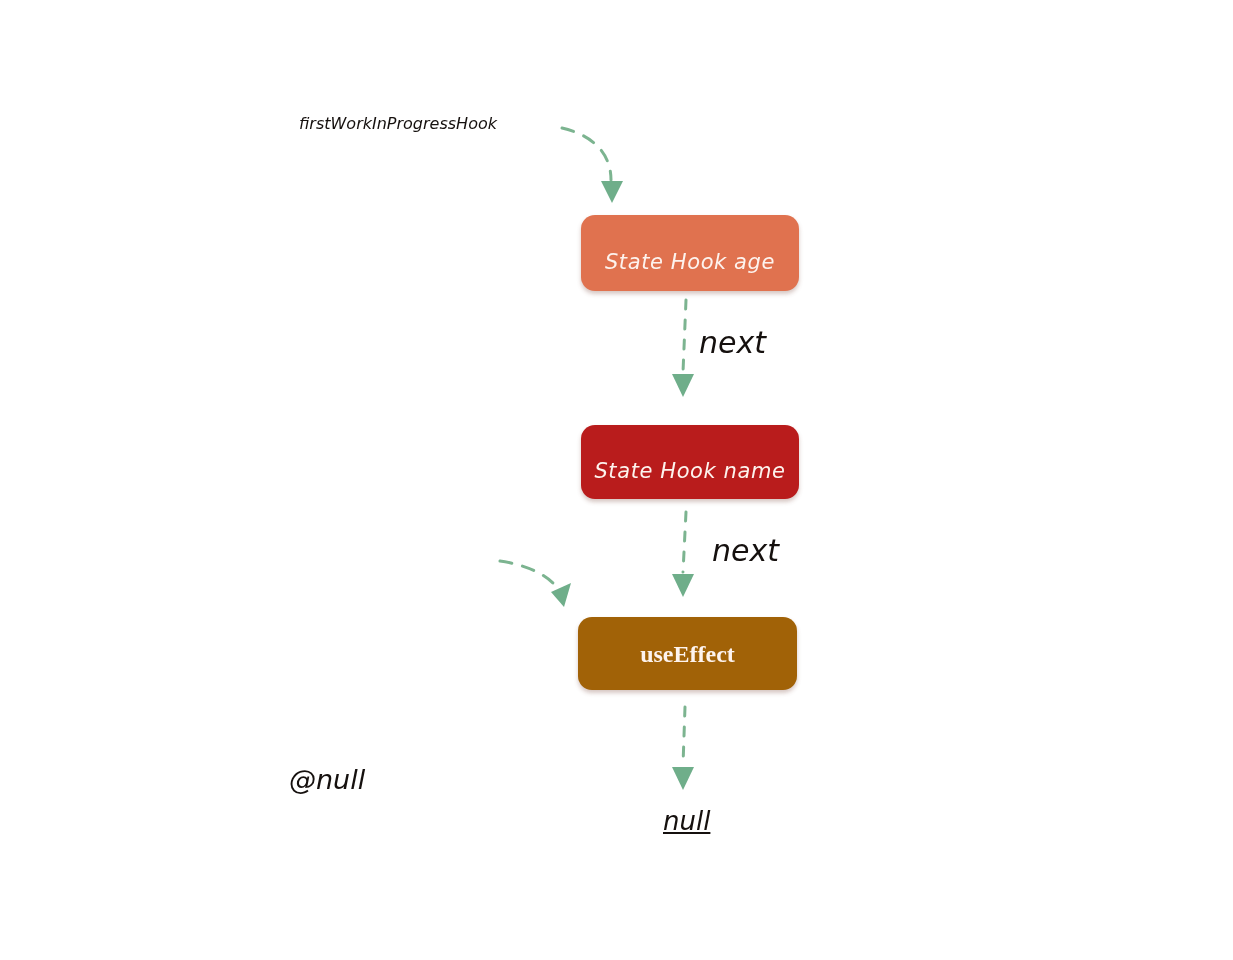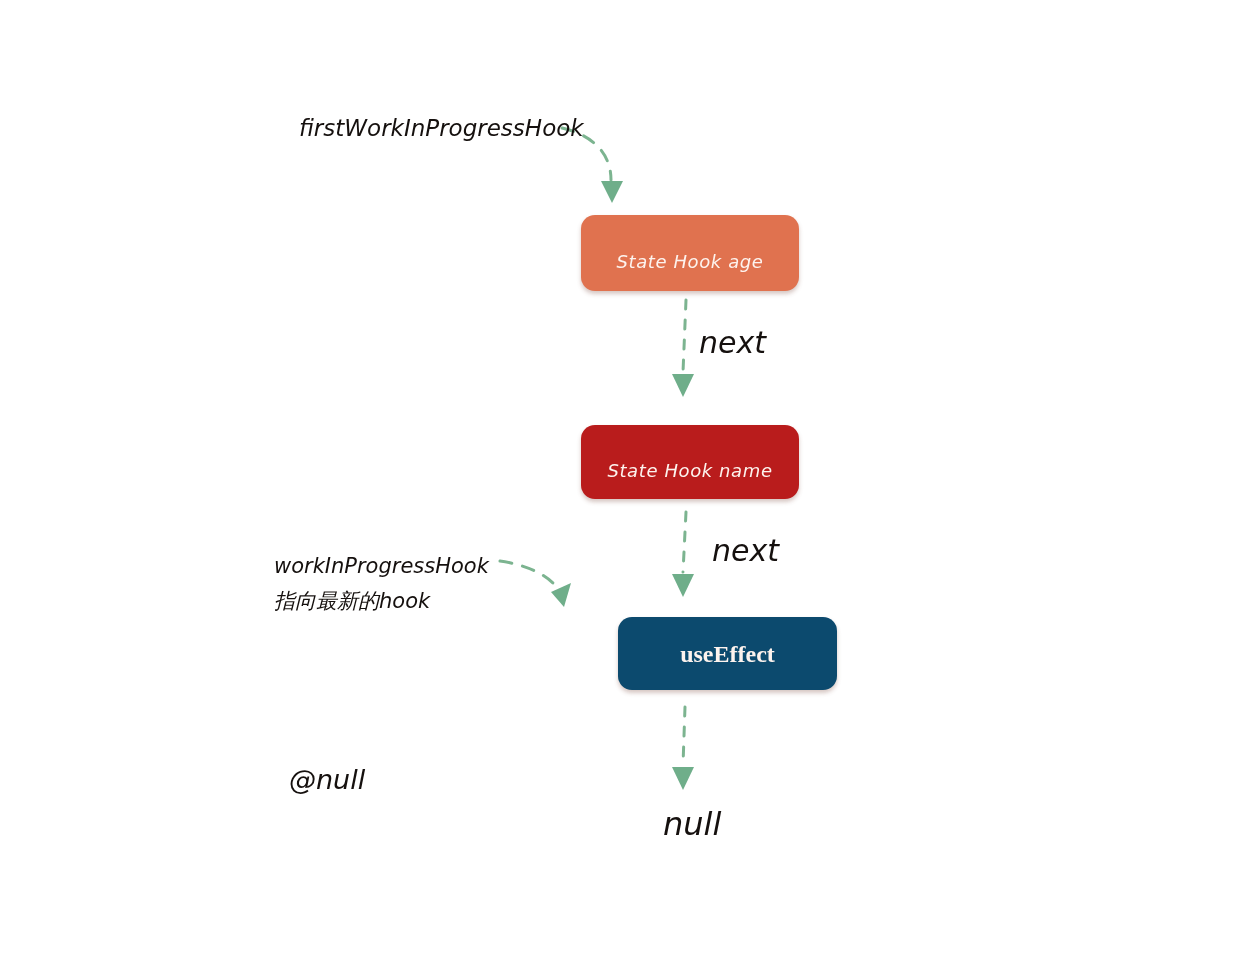--- a/index.html
+++ b/index.html
@@ -43,21 +43,21 @@
   }
   .node-label {
     display: block;
     text-align: center;
     line-height: 1;
     letter-spacing: 0.6px;
   }
 
   .node-hand .node-label {
     font-family: "DejaVu Sans", sans-serif;
-    font-size: 18px;
+    font-size: 21px;
     font-style: italic;
     font-weight: 400;
     margin-top: 18px;
   }
   .node-serif .node-label {
     font-family: "Liberation Serif", "DejaVu Serif", serif;
     font-size: 24px;
     font-weight: 700;
     letter-spacing: 0px;
   }
@@ -80,38 +80,39 @@
     position: absolute;
     color: #15100e;
     font-family: "DejaVu Sans", sans-serif;
     font-style: italic;
     white-space: pre-line;
   }
 
   #anno-first-wip-hook {
     left: 299px; top: 112px;
     width: 255px;
-    font-size: 23px;
+    font-size: 16px;
     line-height: 1.45;
   }
   #anno-wip-hook {
     left: 274px; top: 549px;
     width: 260px;
     font-size: 21px;
     line-height: 1.65;
   }
   #anno-signature {
     left: 289px; top: 766px;
     font-size: 27px;
     line-height: 1;
   }
   #anno-null {
     left: 663px; top: 808px;
-    font-size: 32px;
+    font-size: 26px;
     line-height: 1;
+    text-decoration: underline;
   }
 
   .edge-label {
     position: absolute;
     color: #15100e;
     font-family: "DejaVu Sans", sans-serif;
     font-style: italic;
     font-size: 30px;
     line-height: 1;
   }
@@ -152,28 +153,26 @@
   </svg>
 
   <div class="node node-hand" id="node-state-hook-age" style="background:#e0724f;">
     <span class="node-label">State Hook age</span>
   </div>
 
   <div class="node node-hand" id="node-state-hook-name" style="background:#b91c1c;">
     <span class="node-label">State Hook name</span>
   </div>
 
-  <div class="node node-serif" id="node-use-effect" style="background:#0c4a6e;margin-left:40px;">
+  <div class="node node-serif" id="node-use-effect" style="background:#a16207;">
     <span class="node-label">useEffect</span>
   </div>
 
   <div class="anno" id="anno-first-wip-hook">firstWorkInProgressHook</div>
 
-  <div class="anno" id="anno-wip-hook">workInProgressHook
-指向最新的hook</div>
 
   <div class="anno" id="anno-null">null</div>
 
   <div class="anno" id="anno-signature">@null</div>
 
   <div class="edge-label" id="edge-label-next-1">next</div>
 
   <div class="edge-label" id="edge-label-next-2">next</div>
 
 </div>

